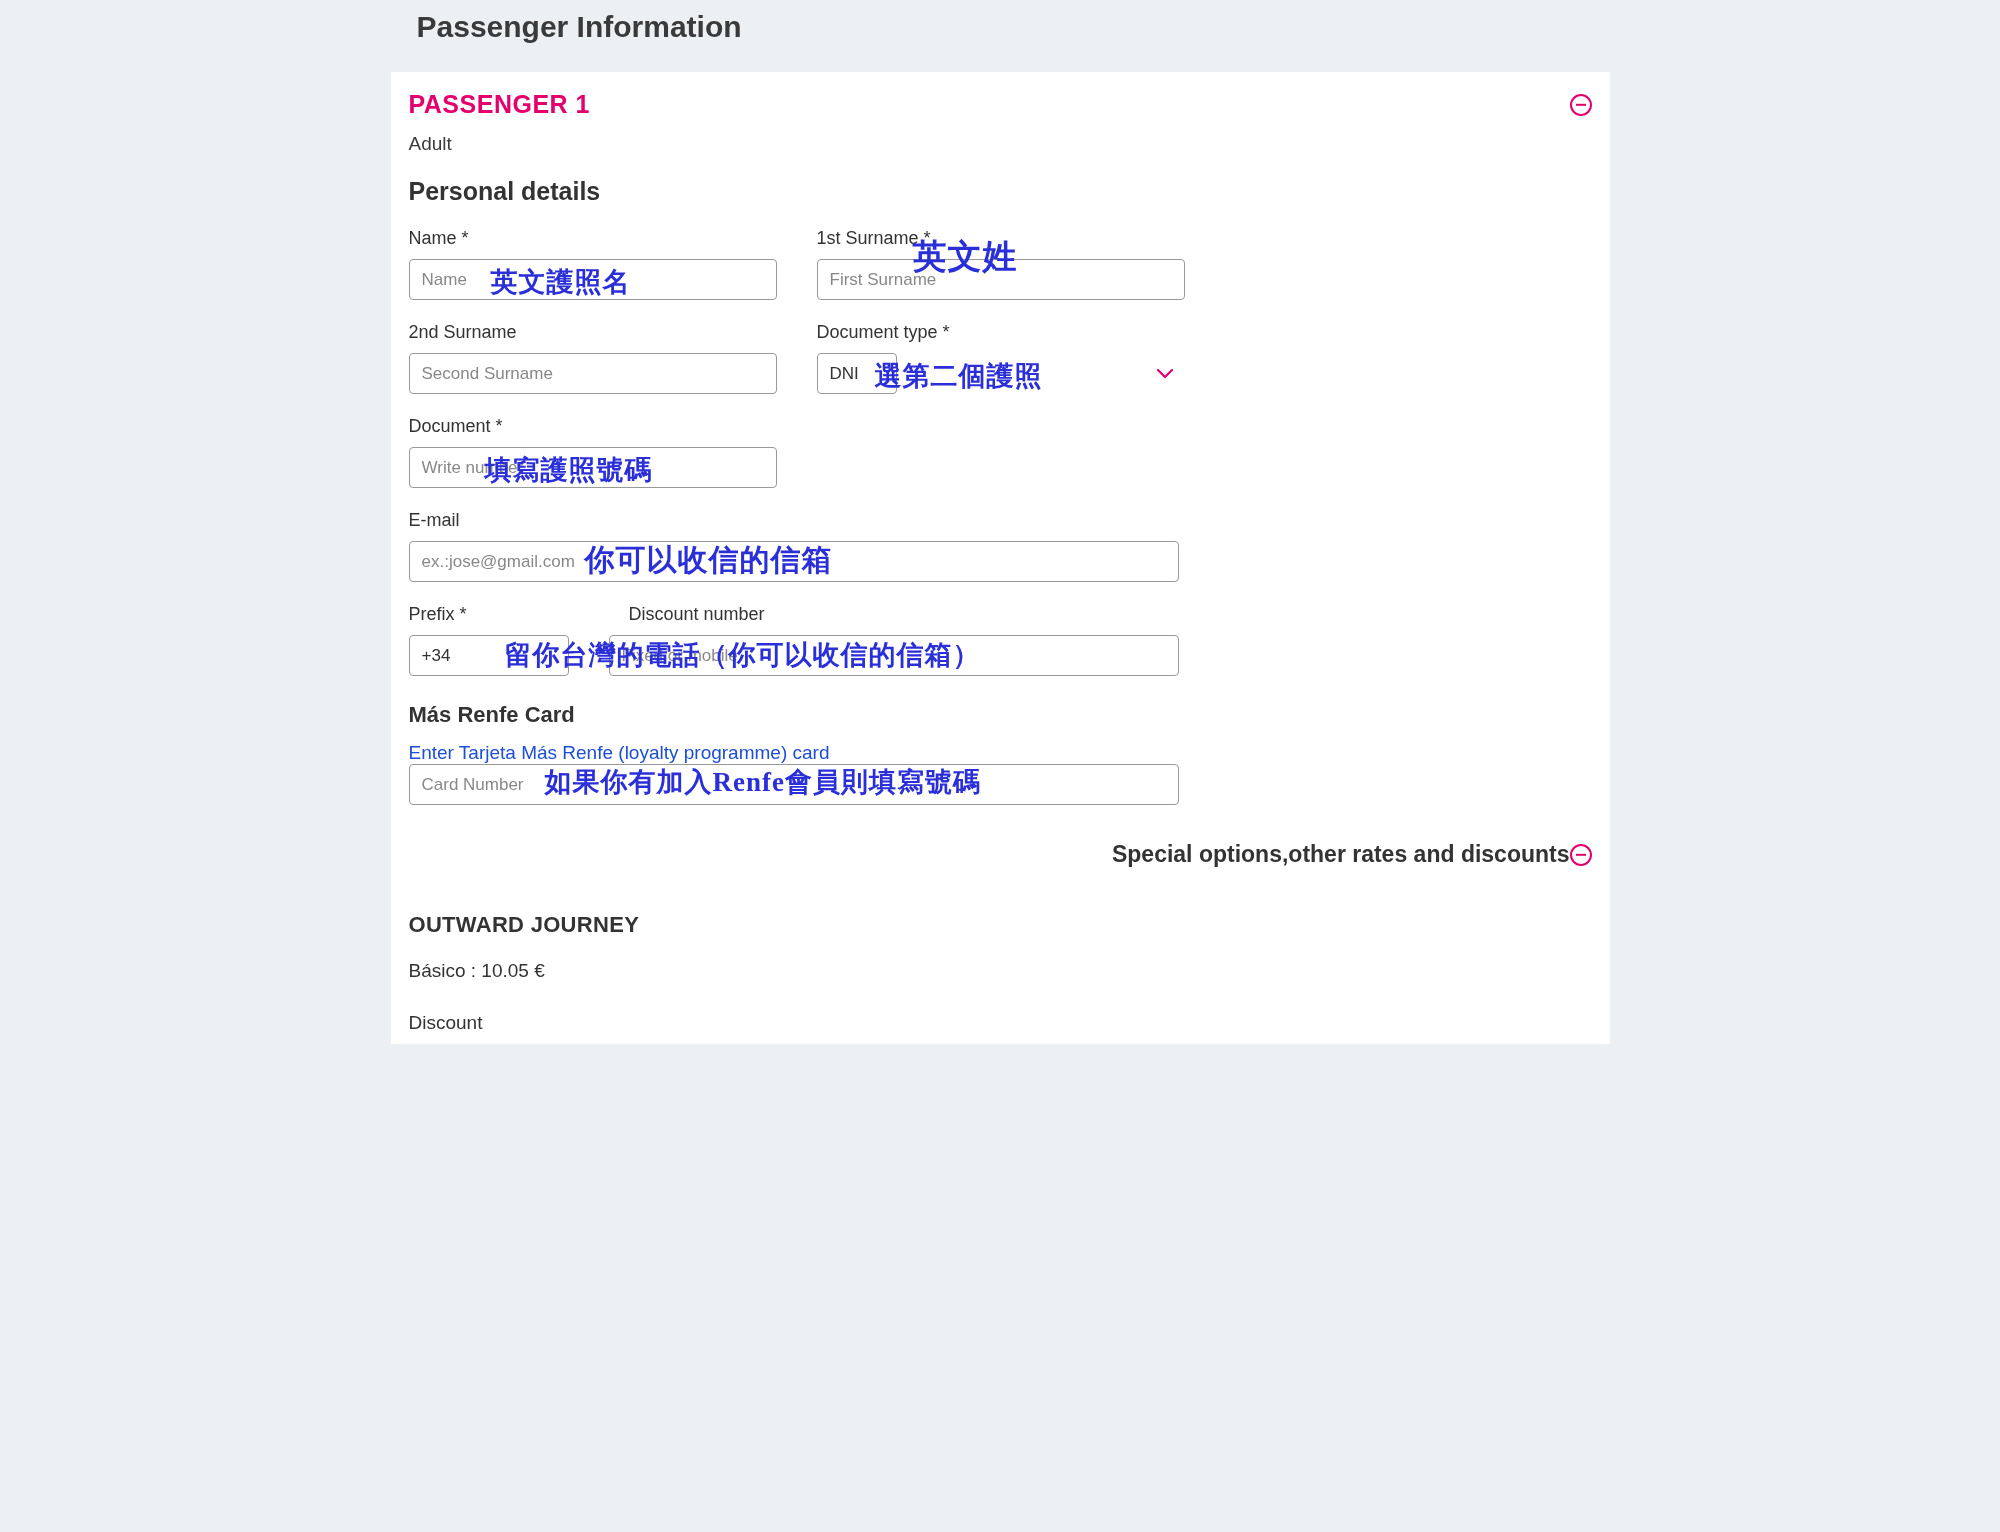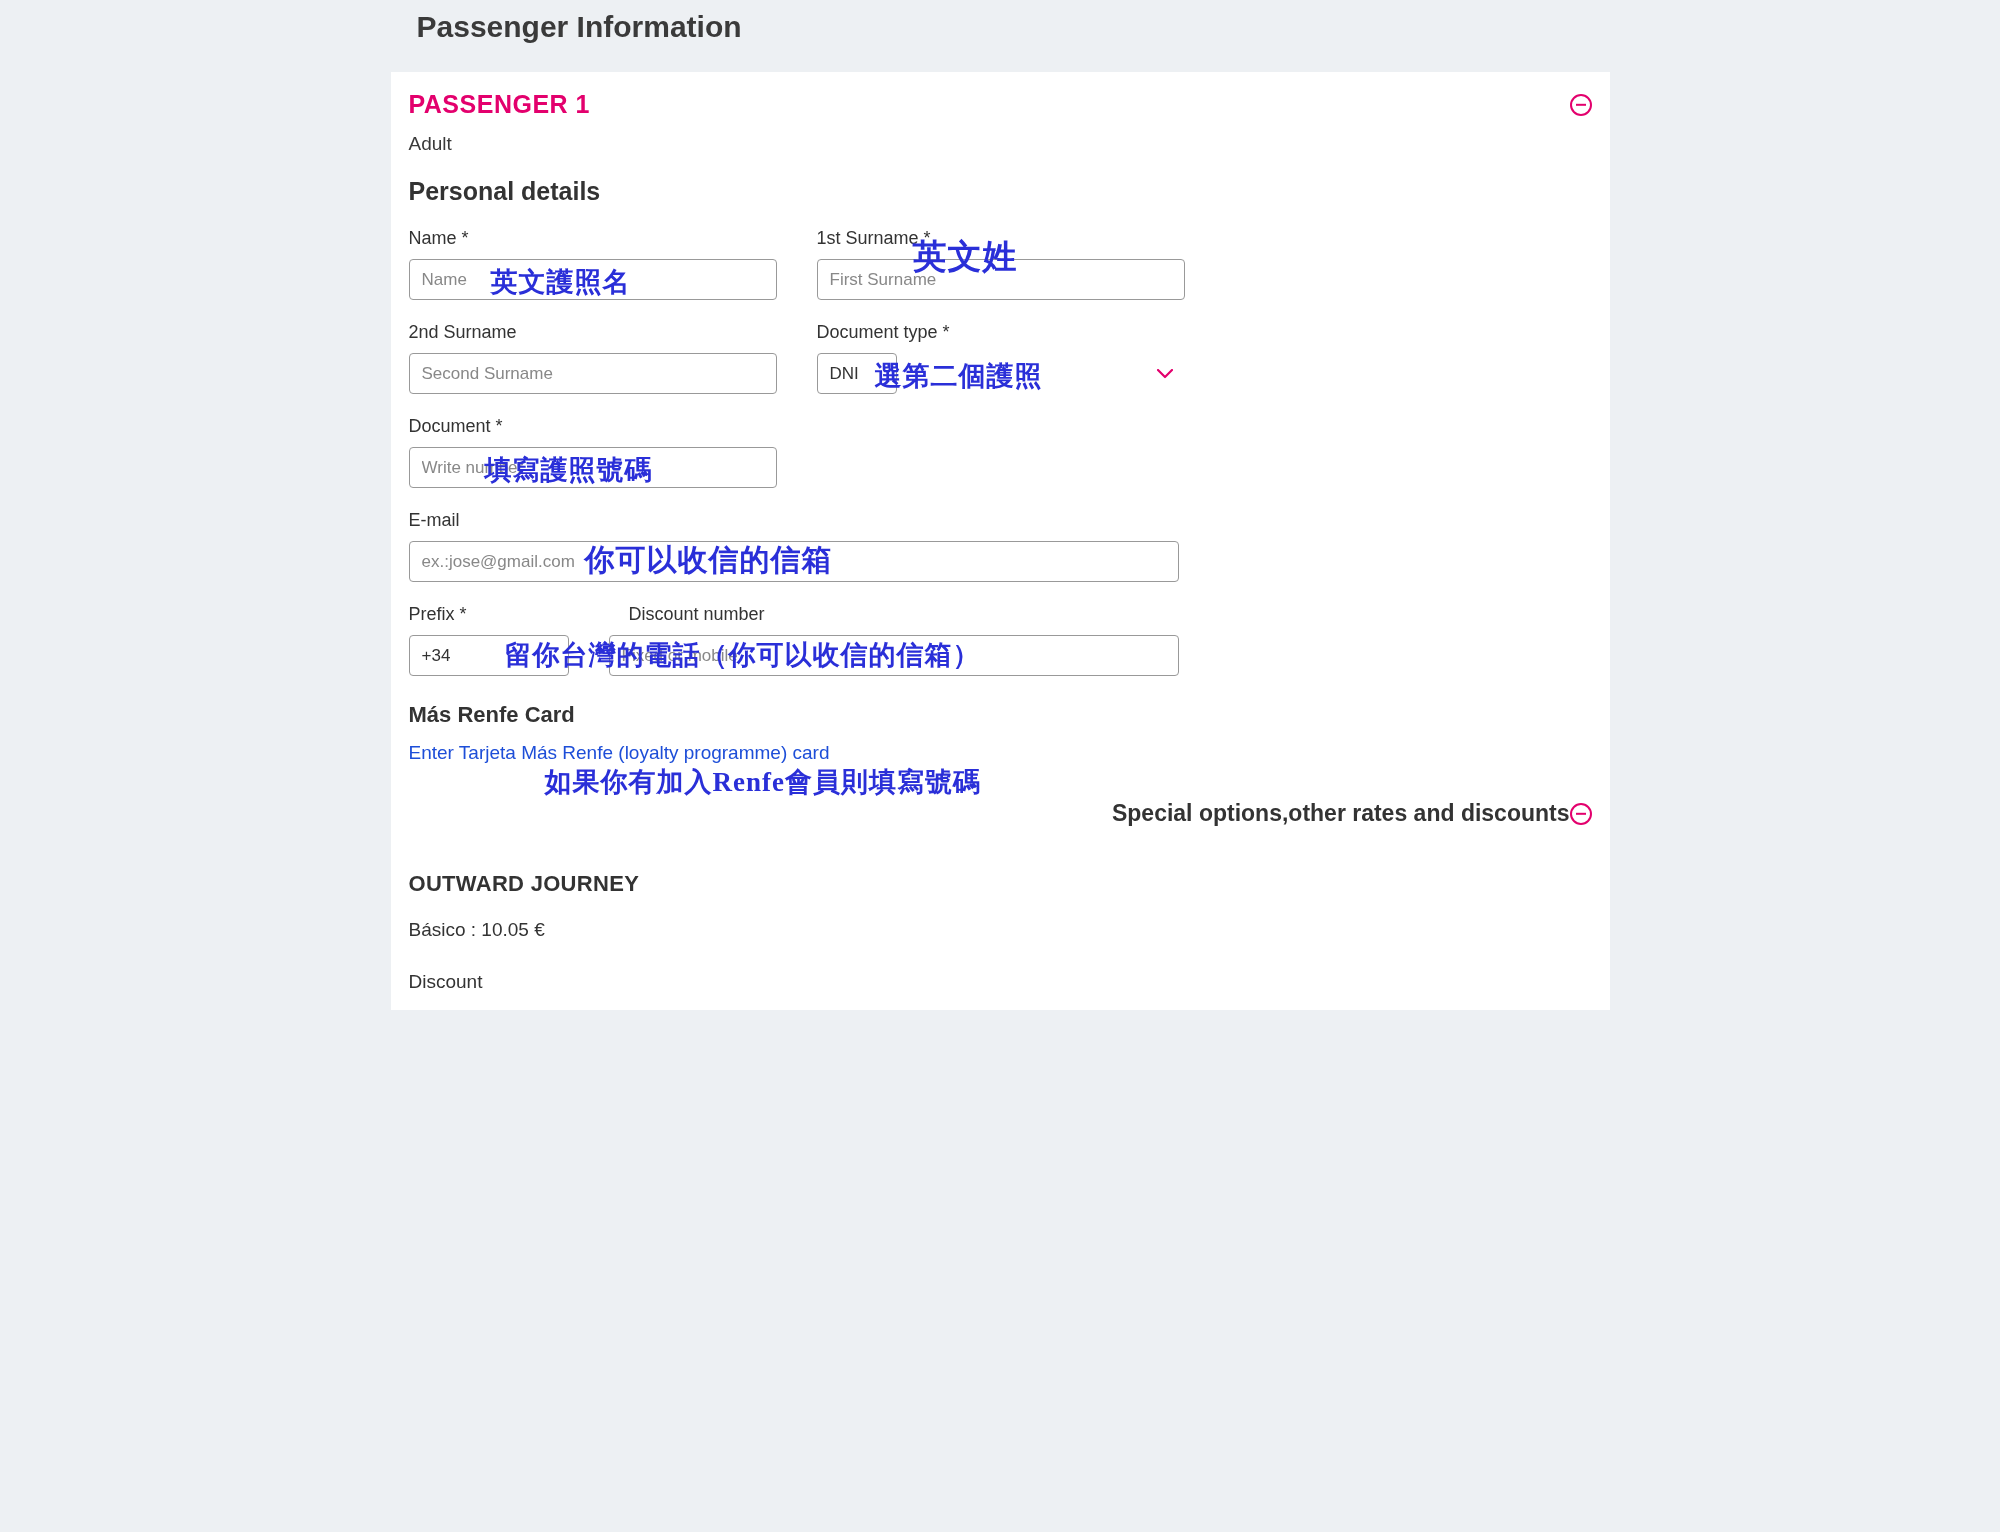--- a/index.html
+++ b/index.html
@@ -18,21 +18,21 @@
     background: #edf0f3;
     padding: 10px 0 28px 26px;
   }
   .header-title {
     font-size: 30px;
     font-weight: 700;
     color: #3a3a3a;
   }
   .card {
     background: #fff;
-    padding: 18px 18px 17px 18px;
+    padding: 18px 18px 10px 18px;
   }
   .pax-row {
     display: flex;
     align-items: center;
     justify-content: space-between;
   }
   .pax-title {
     font-size: 25px;
     font-weight: 700;
     color: #e3006d;
@@ -238,20 +238,21 @@
           <input class="input w-160" type="text" value="+34" style="">
           <input class="input w-570" type="text" placeholder="Fixed or mobile" style="">
           <span class="annotation" style="left:96px; top:2px;">留你台灣的電話（你可以收信的信箱）</span>
         </div>
       </div>
     </div>
 
     <h2 class="subsection-title">Más Renfe Card</h2>
     <div class="loyalty-desc">Enter Tarjeta Más Renfe (loyalty programme) card</div>
     <div class="loyalty-wrap">
+      <input class="input w-770" type="text" placeholder="Card Number" style="">
       <span class="annotation" style="left:136px; top:0px;">如果你有加入Renfe會員則填寫號碼</span>
     </div>
 
     <div class="special-row">
       <div class="special-title">Special options,other rates and discounts</div>
       <span class="collapse-icon"></span>
     </div>
 
     <div class="journey-title">OUTWARD JOURNEY</div>
     <div class="fare-line">Básico : 10.05 €</div>

